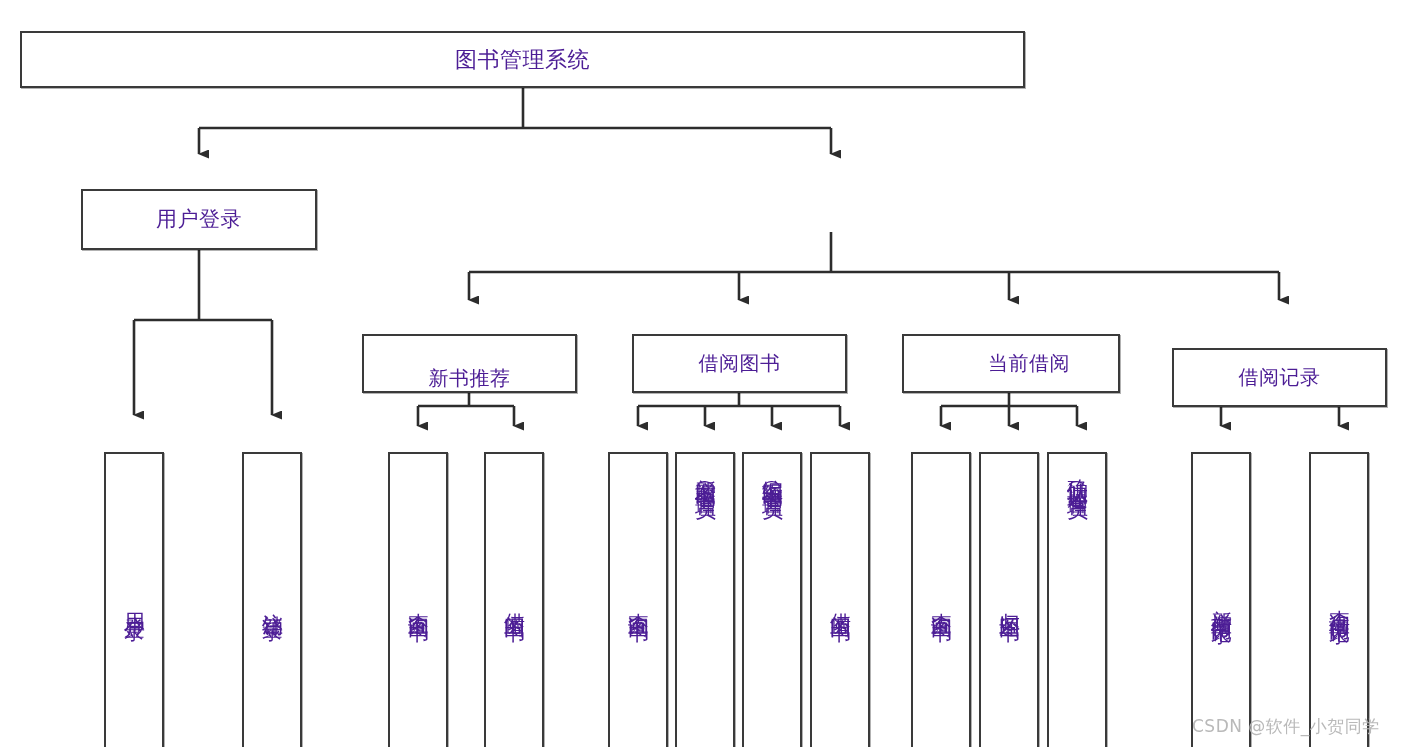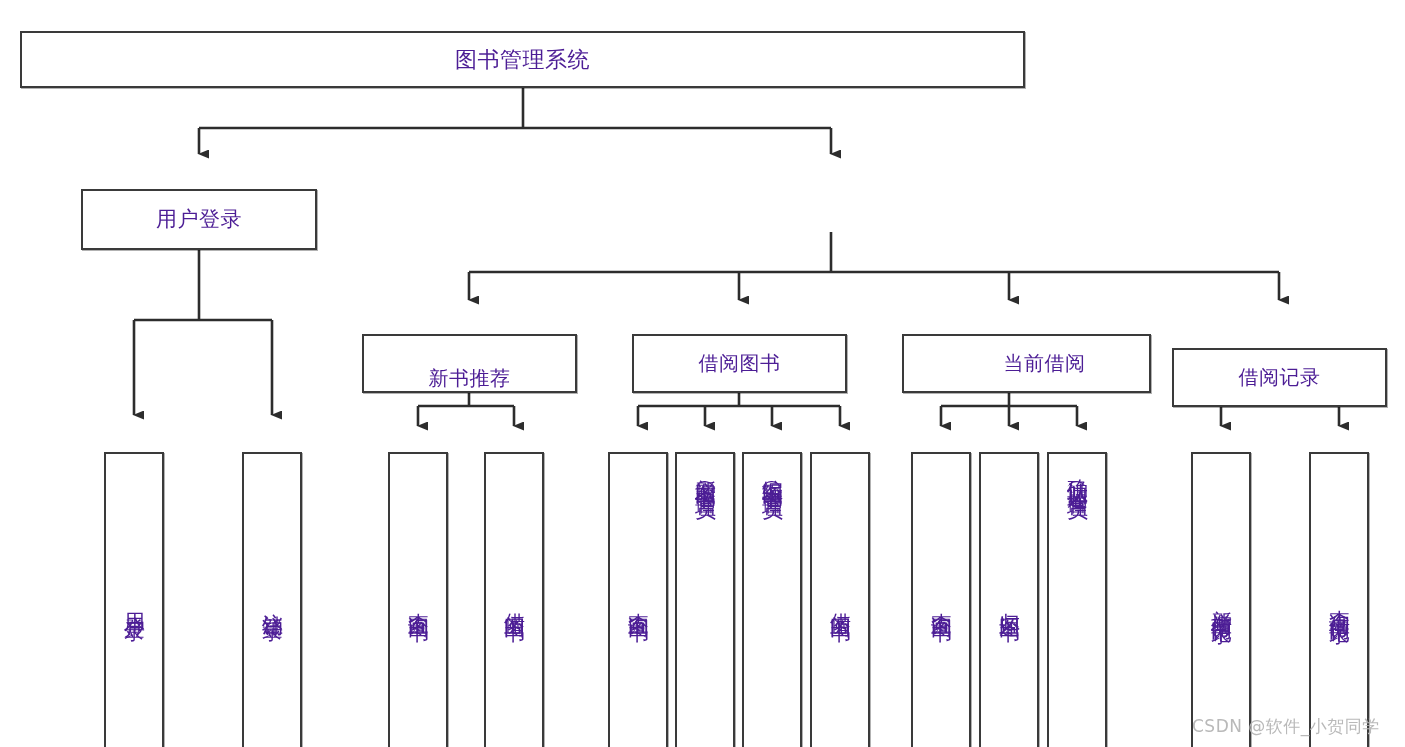--- a/index.html
+++ b/index.html
@@ -151,21 +151,21 @@
 
 
   <div class="node horiz tier3" style="left:362px; top:316px; width:215px; height:59px;align-items:flex-end;">
     <span class="label">新书推荐</span>
   </div>
 
   <div class="node horiz tier3" style="left:632px; top:316px; width:215px; height:59px;">
     <span class="label">借阅图书</span>
   </div>
 
-  <div class="node horiz tier3" style="left:902px; top:316px; width:249px; height:59px;padding-left:36px;">
+  <div class="node horiz tier3" style="left:902px; top:316px; width:218px; height:59px;padding-left:36px;">
     <span class="label">当前借阅</span>
   </div>
 
   <div class="node horiz tier3" style="left:1172px; top:330px; width:215px; height:59px;">
     <span class="label">借阅记录</span>
   </div>
 
   <div class="node leaf center-text" style="left:104px; top:434px; width:60px; height:300px;">
     <span class="label">用户登录</span>
   </div>

